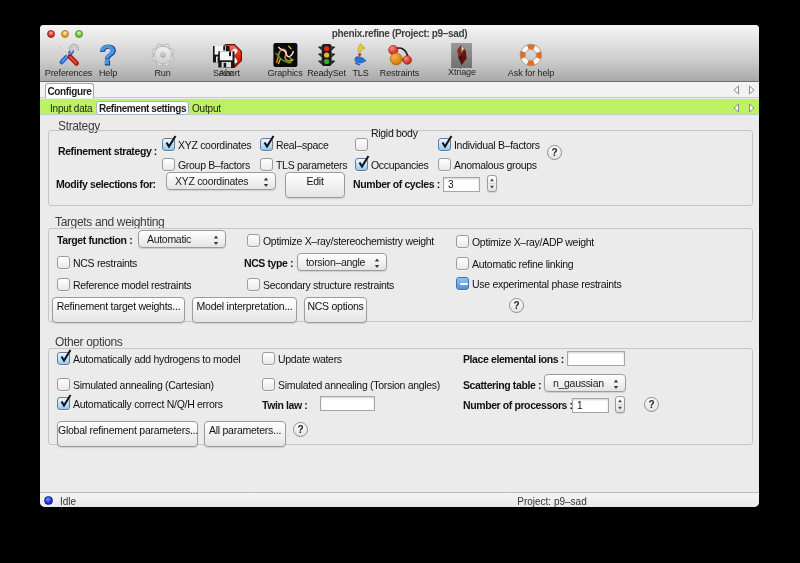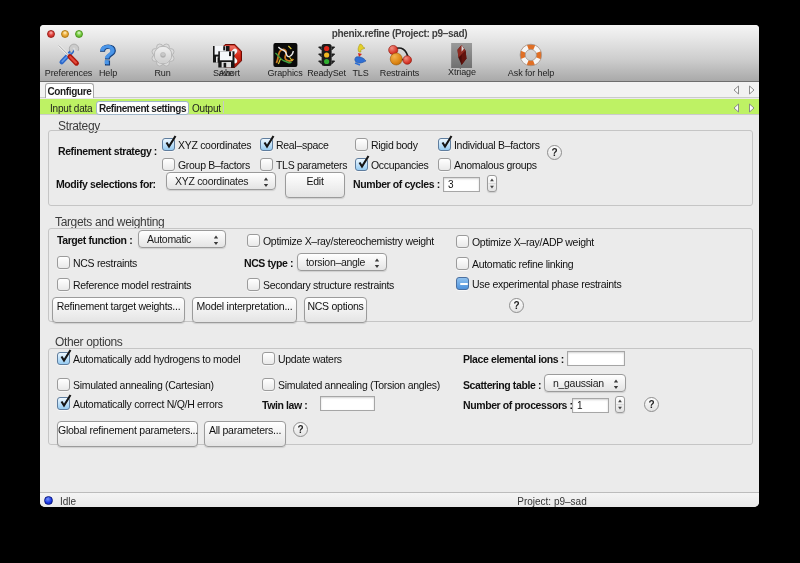--- a/index.html
+++ b/index.html
@@ -231,21 +231,21 @@
       </svg>
     </div>
   <div class="clab" style="left:138px; top:114px;">XYZ coordinates</div>
   <div class="cb on" style="left:220px; top:113px;">
       <svg width="15" height="16" viewBox="0 0 15 16">
         <path d="M3.5 7.5 L6 11.5 L12.5 1" fill="none" stroke="#151515" stroke-width="2.1"></path>
       </svg>
     </div>
   <div class="clab" style="left:236px; top:114px;">Real–space</div>
   <div class="cb" style="left:315px; top:113px;"></div>
-  <div class="clab" style="left:331px; top:114px;">Rigid body</div>
+  <div class="clab" style="left:331px; top:102px;">Rigid body</div>
   <div class="cb on" style="left:398px; top:113px;">
       <svg width="15" height="16" viewBox="0 0 15 16">
         <path d="M3.5 7.5 L6 11.5 L12.5 1" fill="none" stroke="#151515" stroke-width="2.1"></path>
       </svg>
     </div>
   <div class="clab" style="left:414px; top:114px;">Individual B–factors</div>
   <div class="cb" style="left:122px; top:133px;"></div>
   <div class="clab" style="left:138px; top:134px;">Group B–factors</div>
   <div class="cb" style="left:220px; top:133px;"></div>
   <div class="clab" style="left:236px; top:134px;">TLS parameters</div>

